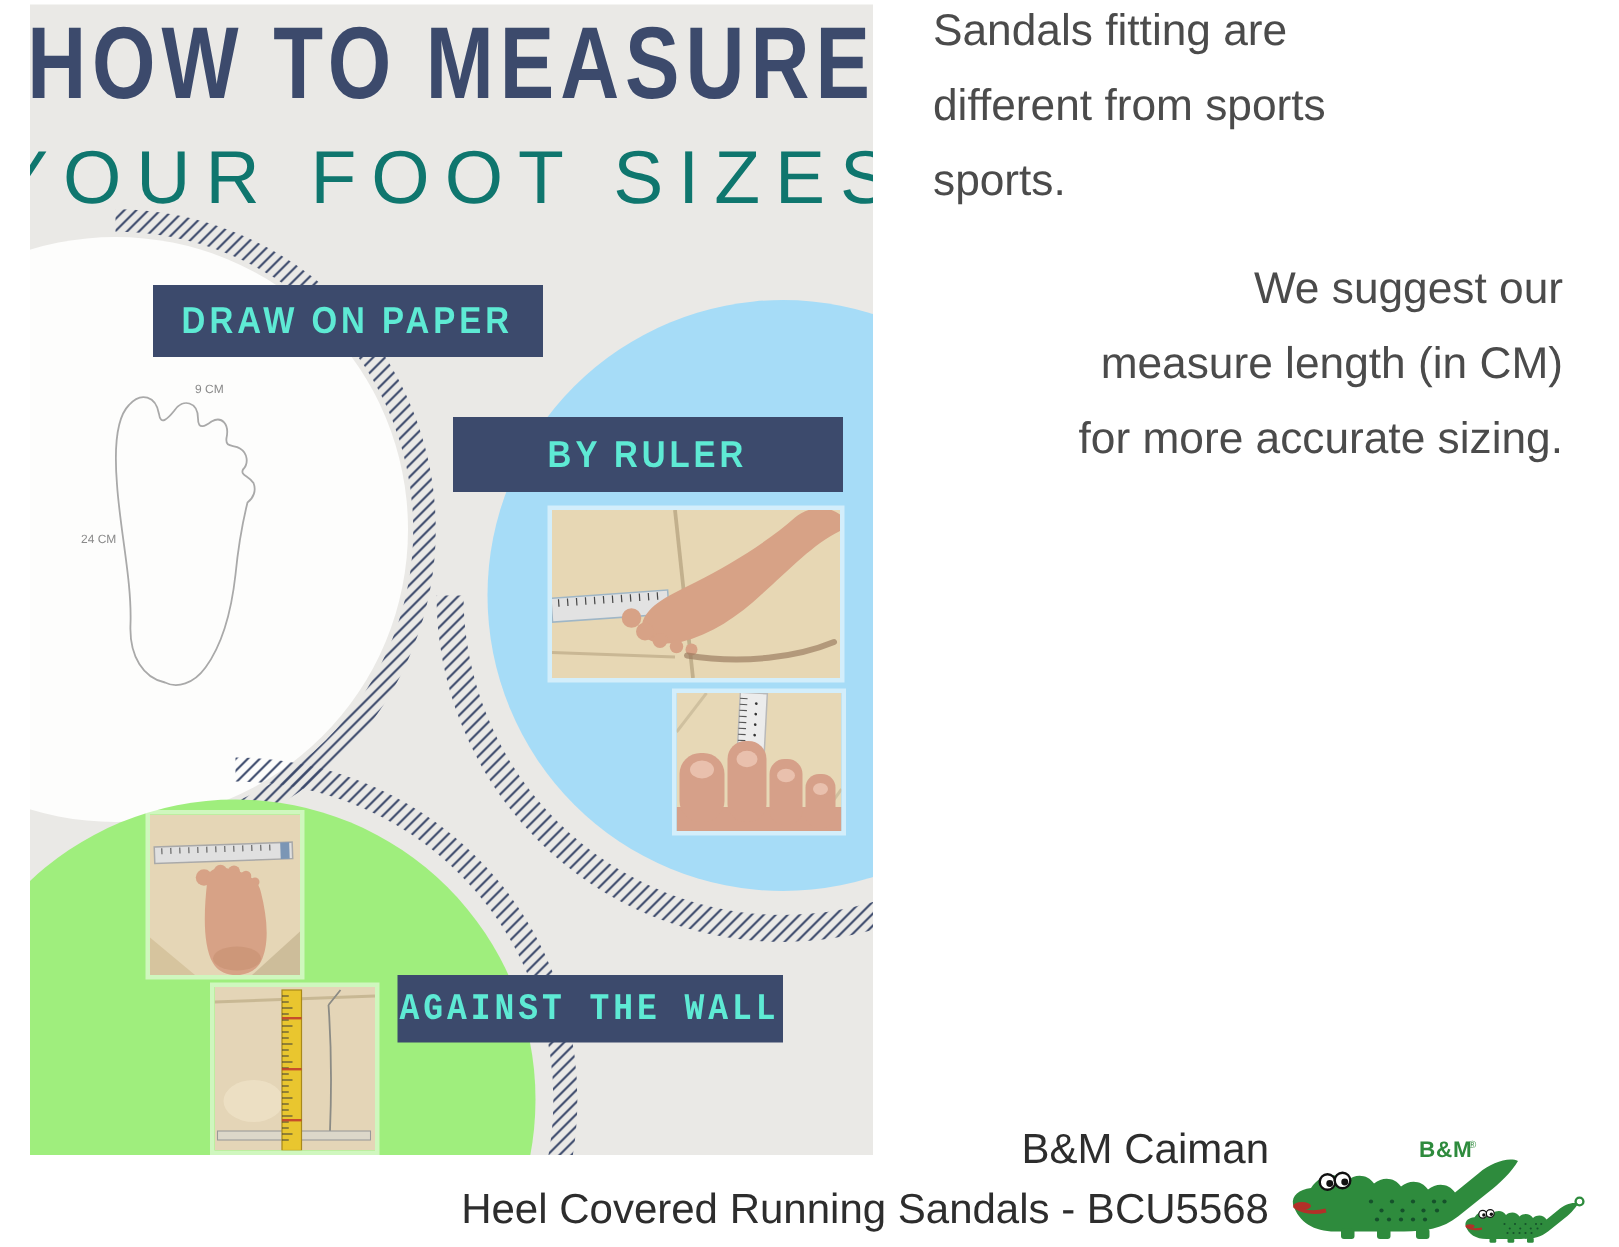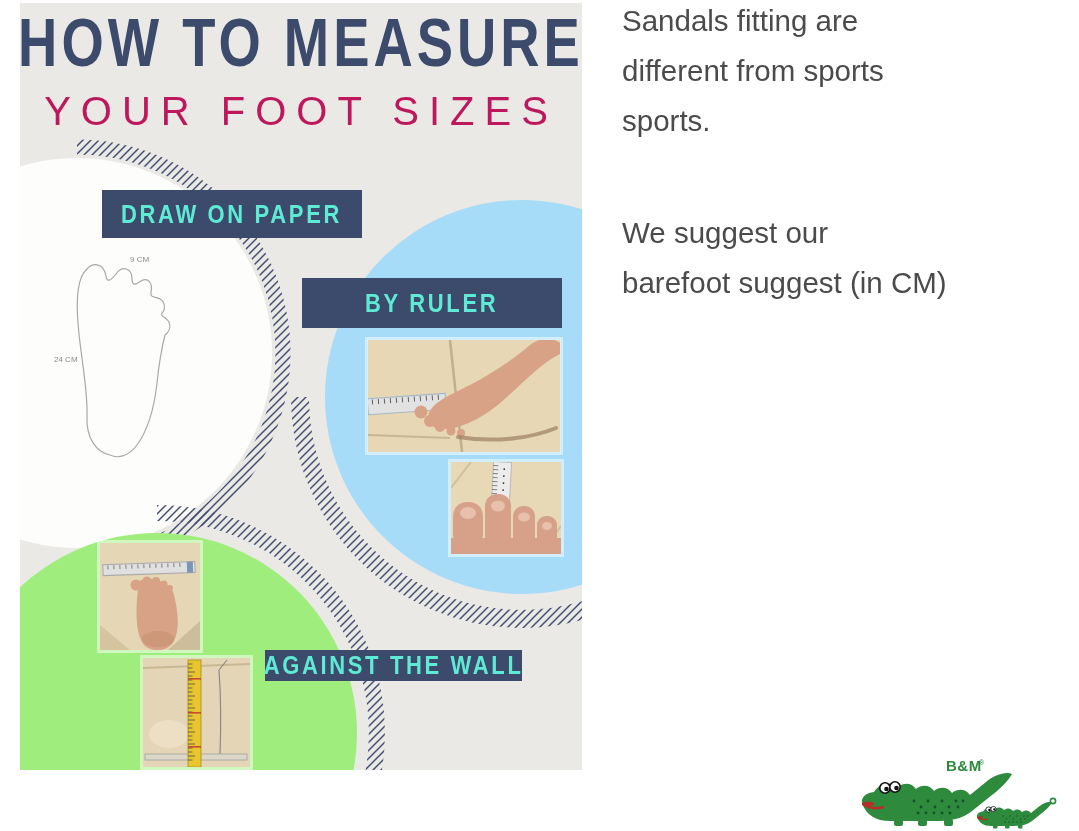--- a/index.html
+++ b/index.html
@@ -10,44 +10,44 @@
   
   .panel{position:absolute;left:20px;top:3px;width:562px;height:767px;background:#eae9e6;overflow:hidden;}
   .panel-decor{position:absolute;left:0;top:0;}
   
   .title1{
     position:absolute;top:0px;left:50%;transform:translateX(-50%) scaleX(0.8);
     font-size:68px;font-weight:700;letter-spacing:5px;color:#3c4a6c;white-space:nowrap;
   }
   .title2{
     position:absolute;top:86px;left:50%;transform:translateX(-50%);
-    font-size:40px;font-weight:400;letter-spacing:10px;color:#be185d;white-space:nowrap;
+    font-size:50px;font-weight:400;letter-spacing:10px;color:#0f766e;white-space:nowrap;
   }
   
   .badge{
     position:absolute;background:#3c4a6c;color:#5eead4;
     display:flex;align-items:center;justify-content:center;
   }
   .badge span{font-weight:700;font-size:25px;letter-spacing:3px;transform:scaleX(0.88);white-space:nowrap;}
   .badge-draw{left:82px;top:187px;width:260px;height:48px;}
   .badge-ruler{left:282px;top:275px;width:260px;height:50px;}
-  .badge-wall{left:245px;top:647px;width:257px;height:31px;}
+  .badge-wall{left:245px;top:647px;width:257px;height:45px;font-family:Liberation Mono, monospace;}
   
   .photo{position:absolute;border:3px solid rgba(255,255,255,0.5);box-sizing:border-box;overflow:hidden;}
   .photo svg{display:block;}
   .photo1{left:345px;top:334px;width:198px;height:118px;}
   .photo2{left:428px;top:456px;width:116px;height:98px;}
   .photo3{left:77px;top:537px;width:106px;height:113px;}
   .photo4{left:120px;top:652px;width:113px;height:115px;}
   
   .foot-drawing{position:absolute;left:20px;top:245px;}
   
   .side-text{position:absolute;left:622px;top:-4px;width:420px;color:#4b4b4b;font-size:29.5px;}
   .side-text .line{height:50px;line-height:50px;}
-  .side-text .para2{margin-top:62px;}
+  .side-text .para2{margin-top:22px;text-align:right;}
   
   .caption{position:absolute;top:746px;right:233px;text-align:right;color:#2d2d2d;font-size:28px;}
   .caption .cap-line{height:40px;line-height:40px;}
   
   .logo{position:absolute;left:860px;top:757px;width:205px;height:74px;}
 </style>
 </head>
 <body>
 
 <div class="canvas">
@@ -273,24 +273,29 @@
   </div>
 
   <div class="side-text">
     <div class="para1">
       <div class="line">Sandals fitting are</div>
       <div class="line">different from sports</div>
       <div class="line">sports.</div>
     </div>
     <div class="para2">
       <div class="line">We suggest our</div>
-      <div class="line">barefoot suggest (in CM)</div>
+      <div class="line">measure length (in CM)</div>
+      <div class="line">for more accurate sizing.</div>
     </div>
   </div>
 
+  <div class="caption">
+    <div class="cap-line">B&amp;M Caiman</div>
+    <div class="cap-line">Heel Covered Running Sandals - BCU5568</div>
+  </div>
 
   <svg class="logo" viewBox="0 0 205 74">
     <defs>
       <g id="croc">
         <path d="M 2 30
                  C 1 24, 6 20, 14 19
                  C 20 10, 30 8, 38 14
                  C 44 9, 52 10, 56 16
                  C 62 11, 70 12, 74 18
                  C 80 13, 88 14, 92 20

